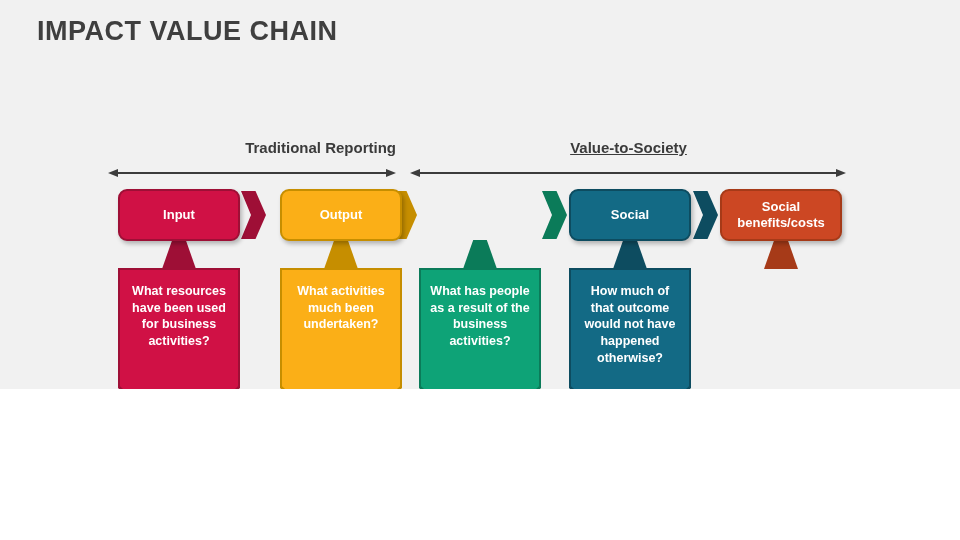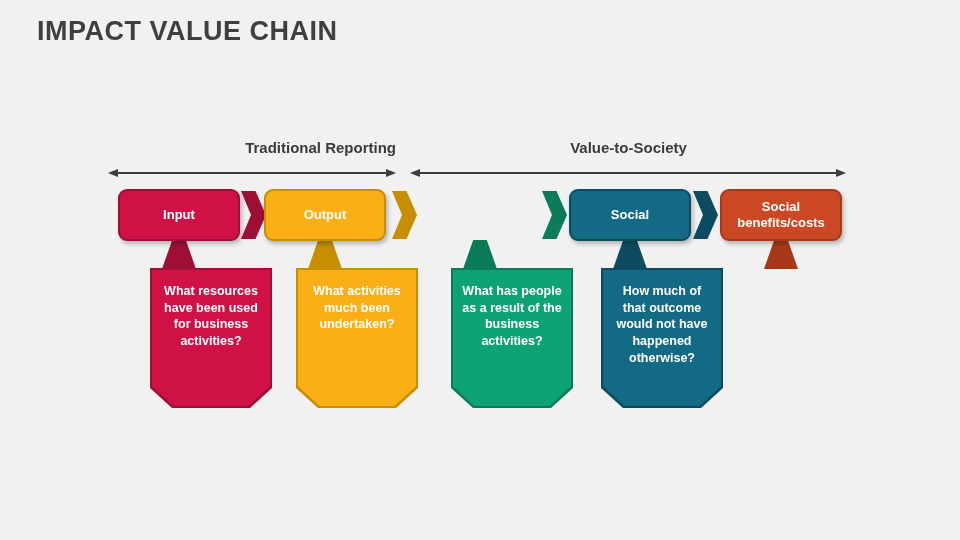--- a/index.html
+++ b/index.html
@@ -1,21 +1,21 @@
 <!DOCTYPE html>
 <html><head>
 <meta charset="utf-8">
 <style>
   html, body { margin: 0; padding: 0; }
   body { font-family: "Liberation Sans", sans-serif; }
 
   .slide {
     position: relative;
     width: 960px;
-    height: 540px;
+    height: 389px;
     background: #F1F1F1;
     overflow: hidden;
   }
 
   .title {
     position: absolute;
     left: 37px;
     top: 16px;
     font-size: 27px;
     font-weight: bold;
@@ -25,21 +25,21 @@
 
   .section-label {
     position: absolute;
     top: 139px;
     font-size: 15px;
     font-weight: bold;
     color: #3B3B3B;
     text-align: center;
   }
   .section-label.trad  { left: 110px; width: 286px; text-align: right; }
-  .section-label.vts   { left: 412px; width: 433px; }
+  .section-label.vts   { left: 412px; width: 433px; text-decoration: underline; }
 
   .span-arrow { position: absolute; top: 167px; }
   .span-arrow.trad { left: 108px; }
   .span-arrow.vts  { left: 410px; }
 
   .column { position: absolute; top: 0; width: 122px; height: 540px; }
 
   .header-box {
     position: absolute;
     top: 189px;
@@ -77,21 +77,20 @@
   .desc-box {
     position: absolute;
     top: 268px;
     left: 0;
     width: 122px;
     height: 140px;
     background: var(--dark);
     clip-path: polygon(0 0, 100% 0, 100% 85.7%, 82% 100%, 18% 100%, 0 85.7%);
     filter: drop-shadow(2px 3px 3px rgba(0,0,0,0.28));
     z-index: 2;
-    margin-left: 32px;
   }
   .desc-inner {
     position: absolute;
     inset: 2px;
     background: var(--fill);
     clip-path: polygon(0 0, 100% 0, 100% 85.5%, 81.8% 100%, 18.2% 100%, 0 85.5%);
   }
   .desc-text {
     position: absolute;
     left: 0;
@@ -145,21 +144,21 @@
     <div class="connector"></div>
     <div class="desc-box">
       <div class="desc-inner">
         <div class="desc-text">What resources have been used for business activities?</div>
       </div>
     </div>
   </div>
 
   <div class="chevron" style="left: 241px; --fill: #D01145; --dark: #9E0F36;"></div>
 
-  <div class="column" style="left: 264px; --fill: #FBAF17; --dark: #C68E00;">
+  <div class="column" style="left: 280px; --fill: #FBAF17; --dark: #C68E00;">
     <div class="header-box">
       <span>Output</span>
     </div>
     <div class="connector"></div>
     <div class="desc-box">
       <div class="desc-inner">
         <div class="desc-text">What activities much been undertaken?</div>
       </div>
     </div>
   </div>

